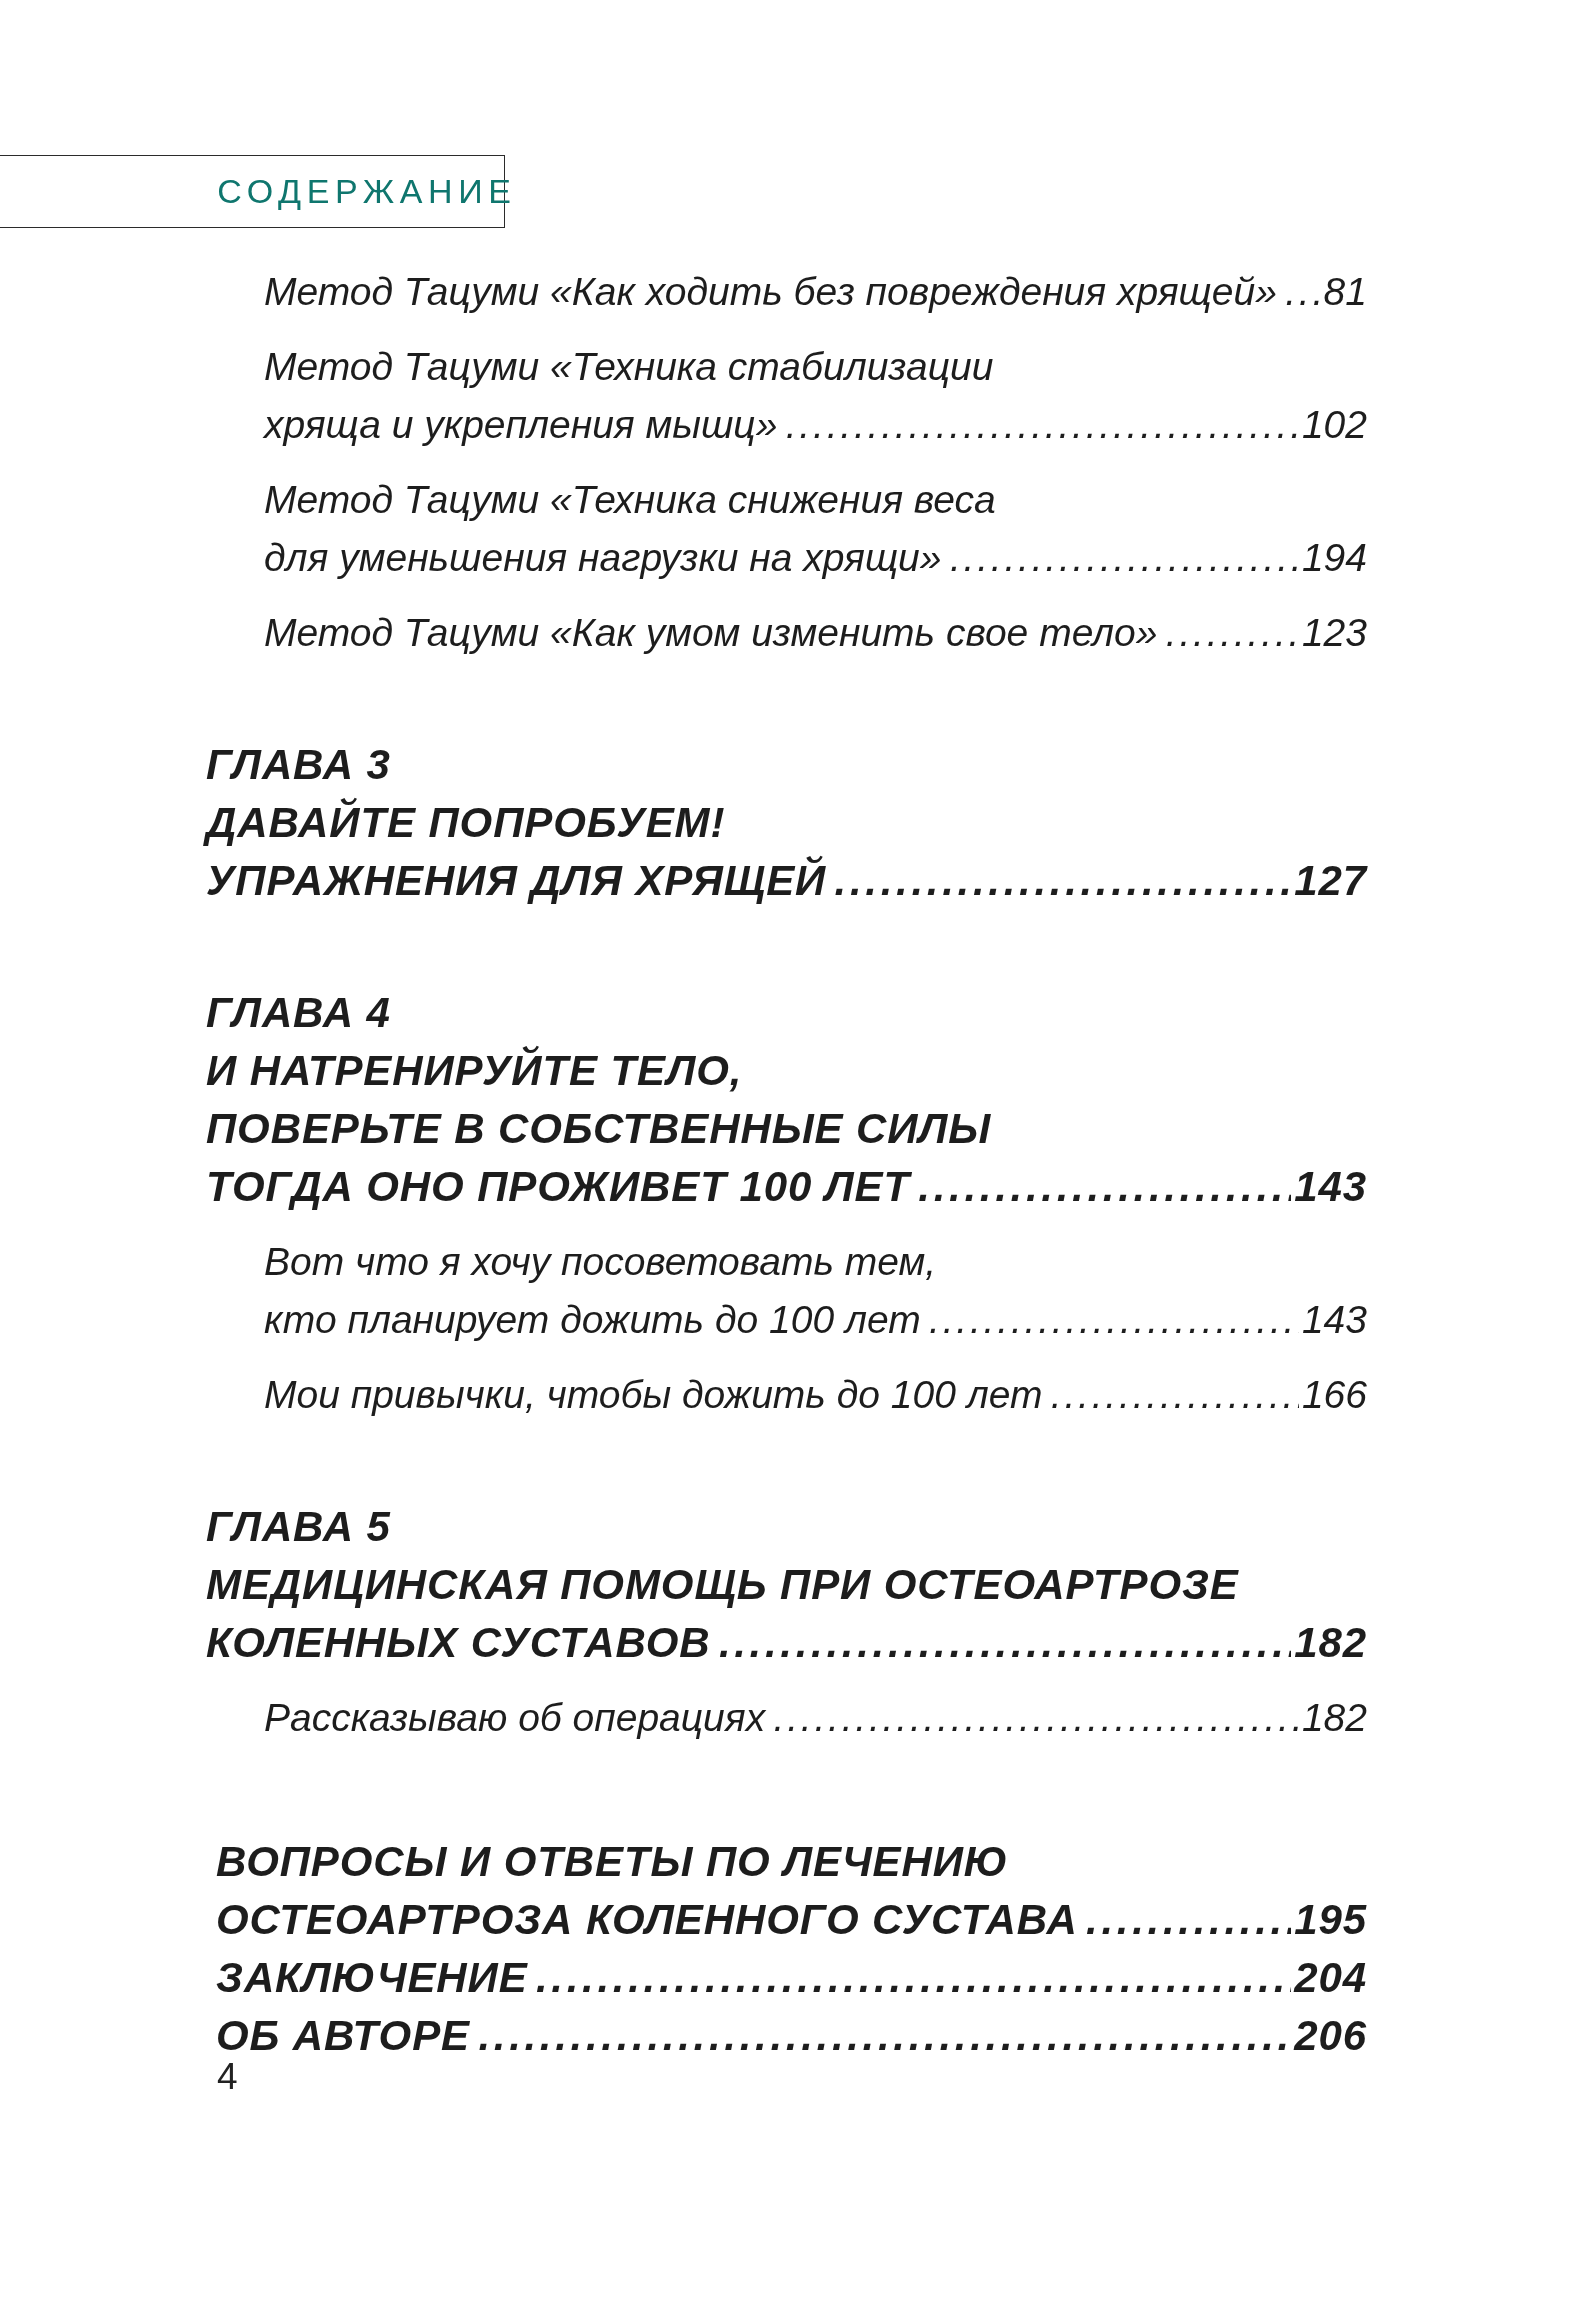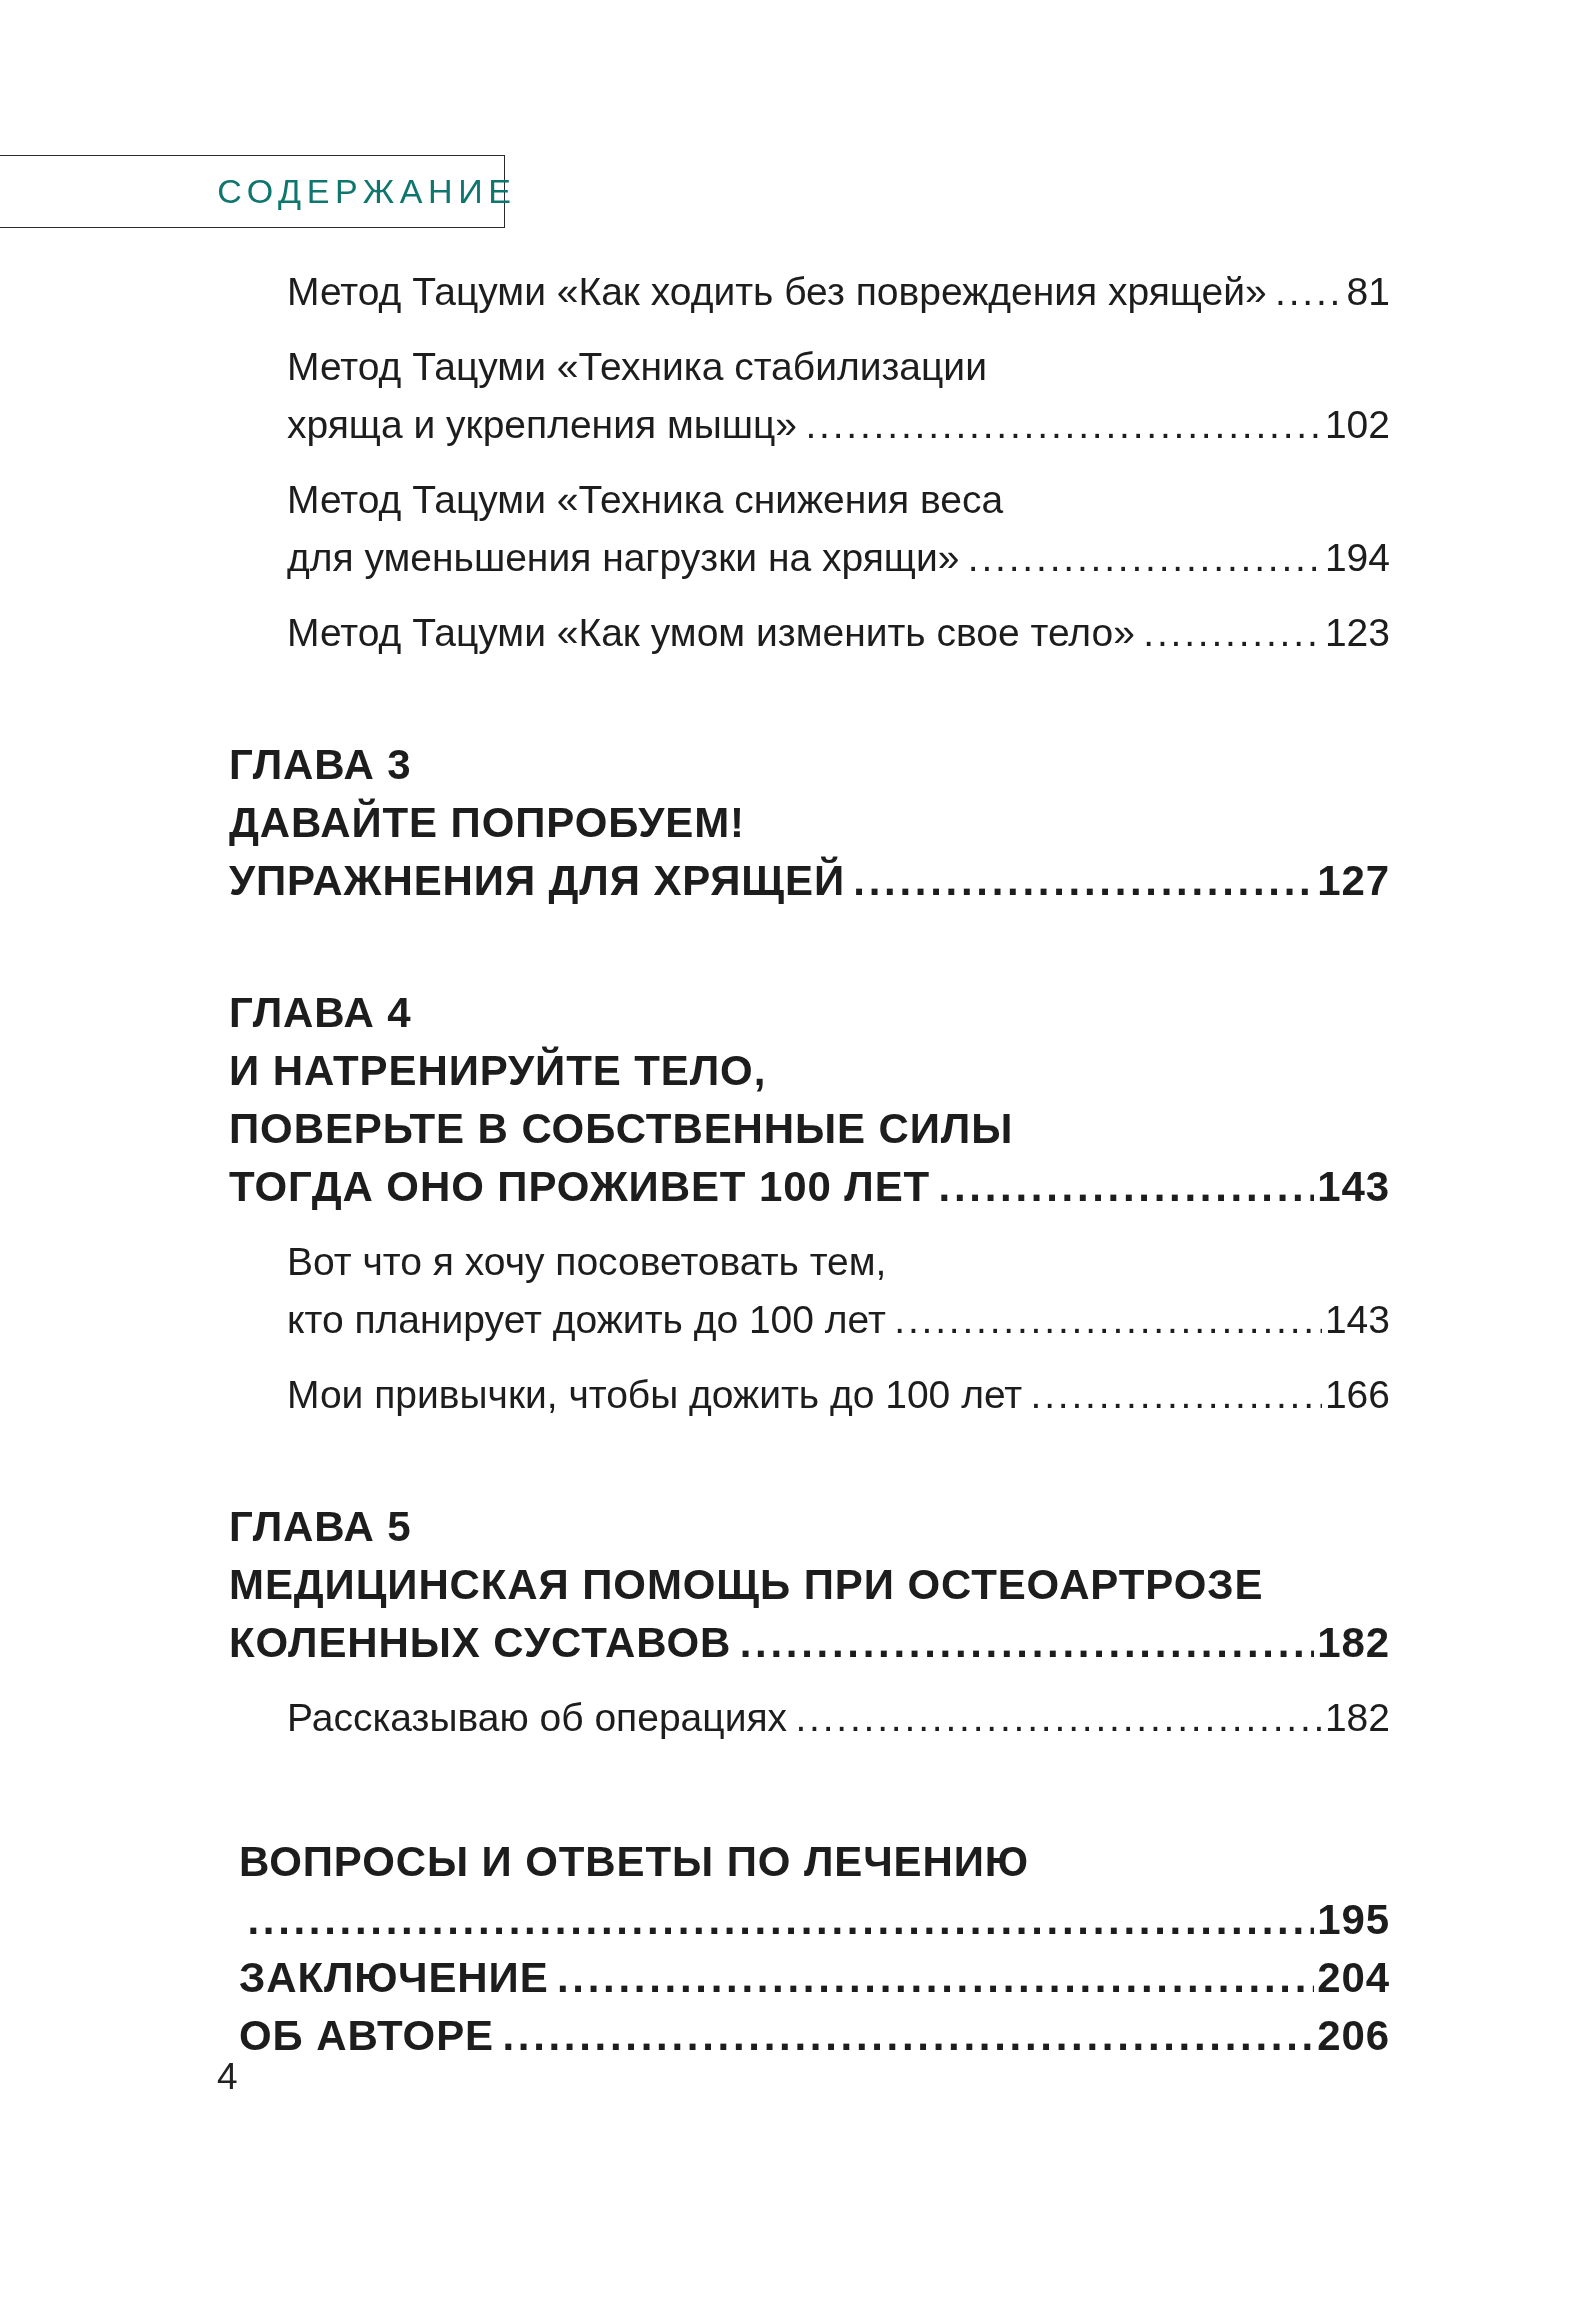--- a/index.html
+++ b/index.html
@@ -30,22 +30,23 @@
     font-weight: 400;
     letter-spacing: 5.6px;
     white-space: nowrap;
     color: #0f766e;
   }
 
   
   .toc {
     position: absolute;
     top: 263px;
-    left: 229px;
+    left: 206px;
     width: 1161px;
+    font-style: italic;
   }
   .section { margin-top: 74px; }
   .section:first-child { margin-top: 0; }
   .section.back-matter { margin-top: 86px; }
 
   .block { margin-bottom: 17px; }
   .section > .block:last-child { margin-bottom: 0; }
   .section.tight > .block { margin-bottom: 0; margin-left: 10px; }
 
   .row {
@@ -206,20 +207,21 @@
           <span class="page-num">182</span>
         </div>
       </div>
     </section>
     <section class="section tight back-matter">
       <div class="block chapter">
         <div class="row">
           <span class="text">ВОПРОСЫ И ОТВЕТЫ ПО ЛЕЧЕНИЮ</span>
         </div>
         <div class="row">
+          <span class="text">ОСТЕОАРТРОЗА КОЛЕННОГО СУСТАВА</span>
           <span class="leader"></span>
           <span class="page-num">195</span>
         </div>
       </div>
       <div class="block chapter">
         <div class="row">
           <span class="text">ЗАКЛЮЧЕНИЕ</span>
           <span class="leader"></span>
           <span class="page-num">204</span>
         </div>

